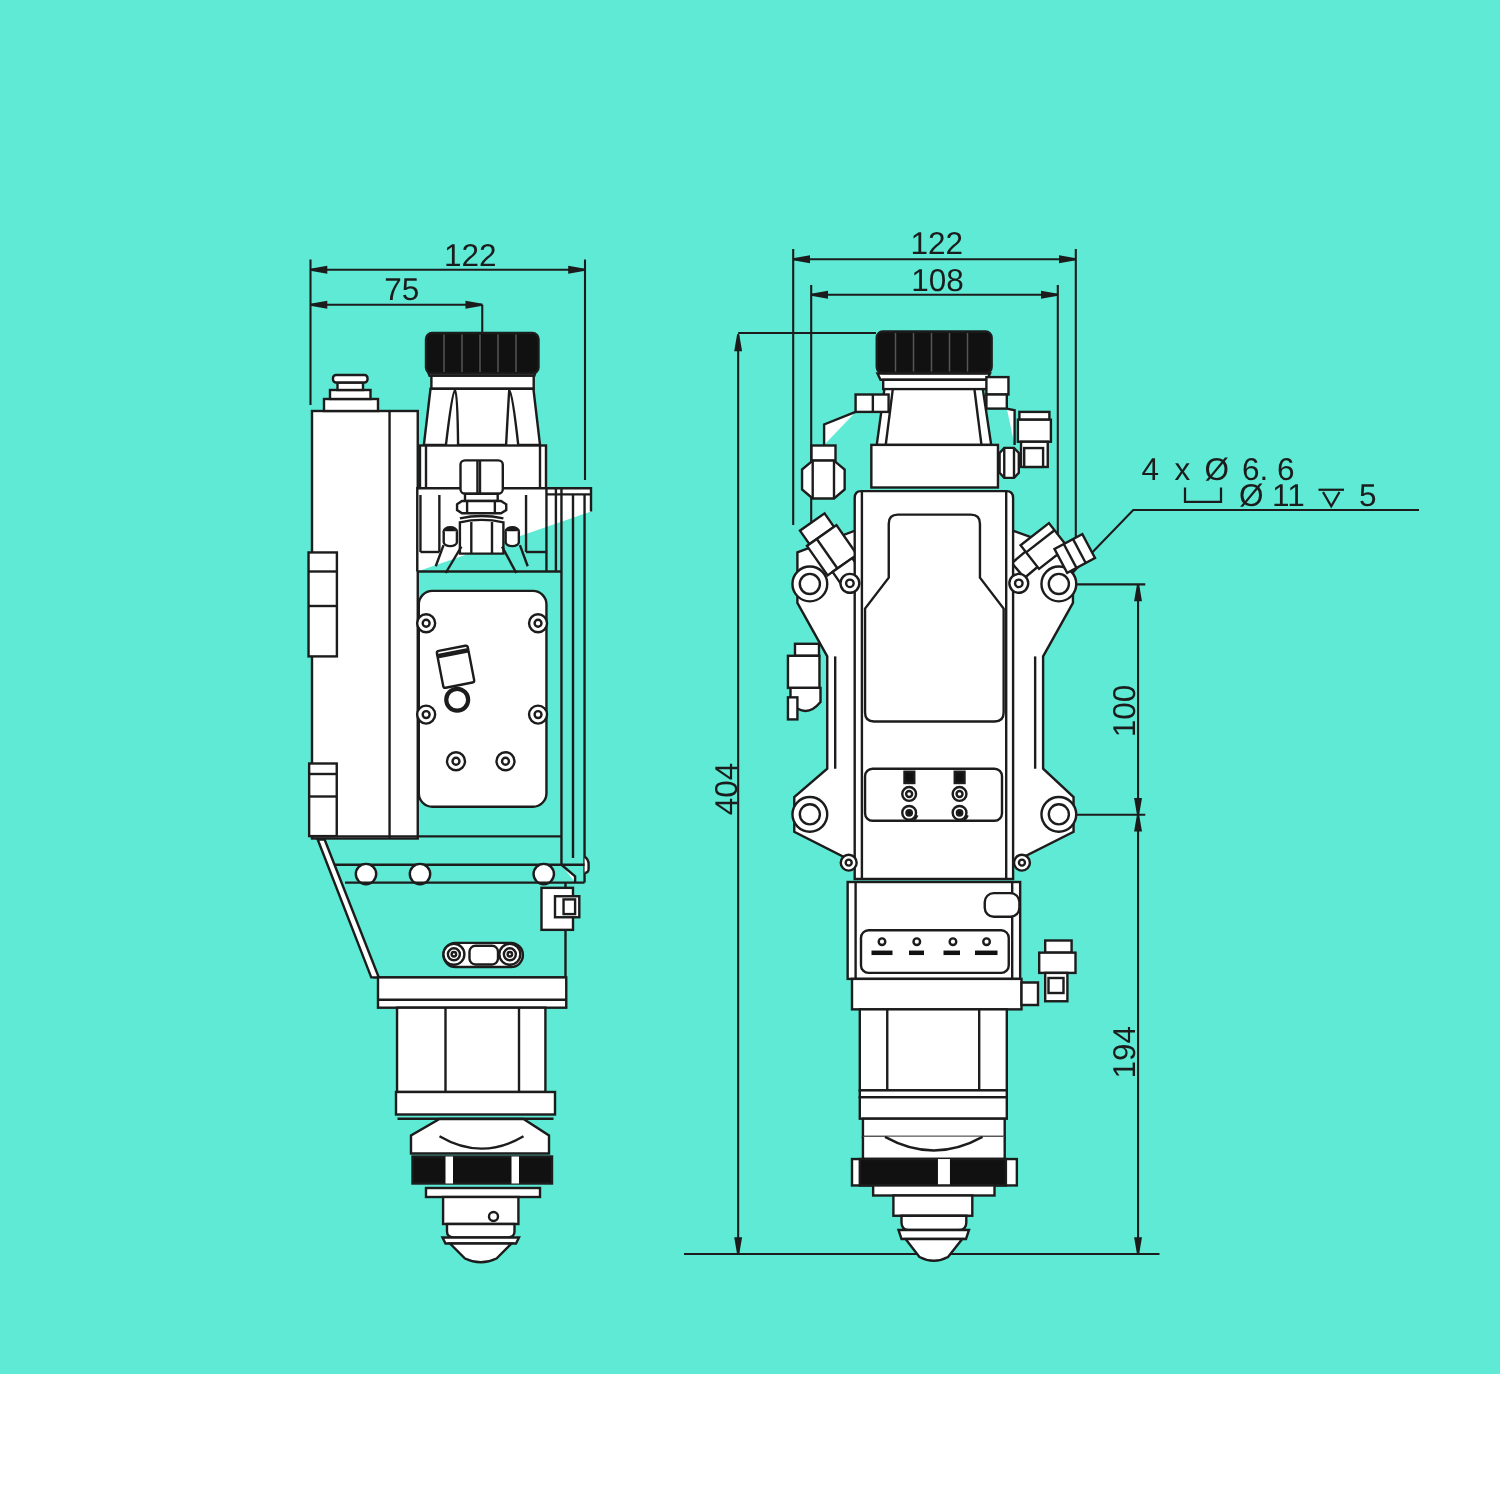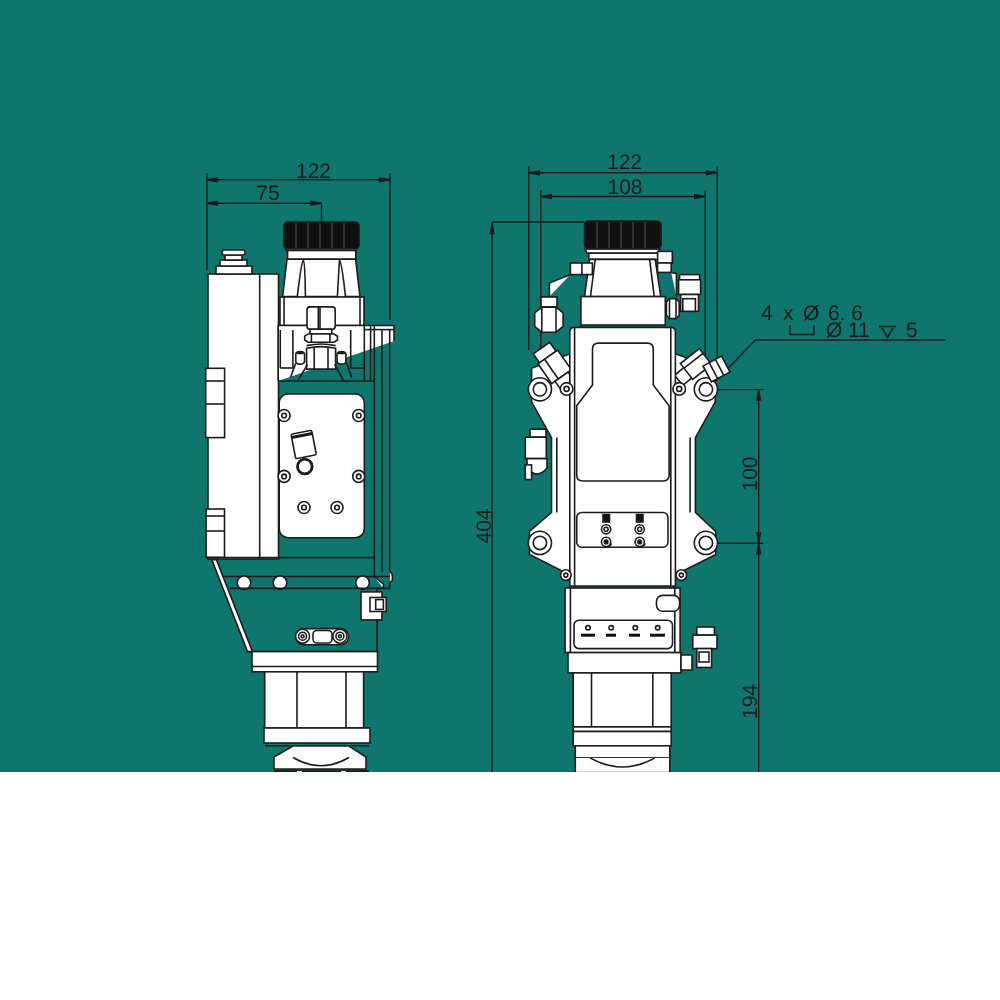--- a/index.html
+++ b/index.html
@@ -1,16 +1,16 @@
 <!DOCTYPE html>
 <html><head>
 <meta charset="utf-8">
 <style>
   html,body{margin:0;padding:0;background:#fff;-webkit-font-smoothing:antialiased;text-rendering:geometricPrecision;}
-  #page{width:1000px;height:772px;position:relative;background:#0f766e;}
+  #page{width:1000px;height:916px;position:relative;background:#5eead4;}
   svg{position:absolute;top:0;left:0;}
   text{font-family:"Liberation Sans",sans-serif;fill:#1c1c1c;}
 </style>
 </head>
 <body>
 <div id="page">
 <svg width="1000" height="1000" viewBox="0 0 1000 1000">
 <g stroke="#1c1c1c" fill="none" stroke-width="1.6" stroke-linecap="butt">
 
   <g id="dims" stroke-width="1.4">

